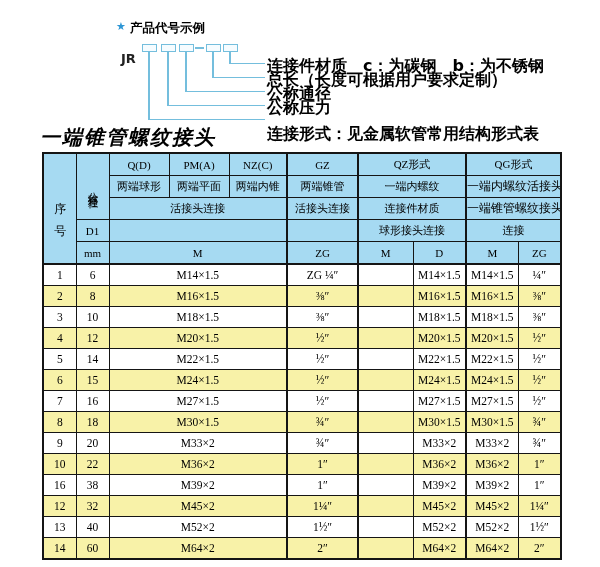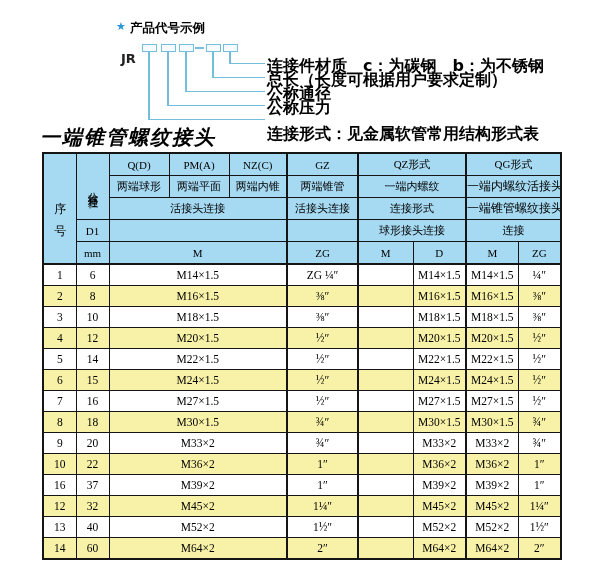--- a/index.html
+++ b/index.html
@@ -115,21 +115,21 @@
       <th>两端球形</th>
       <th>两端平面</th>
       <th>两端内锥</th>
       <th class="bl2">两端锥管</th>
       <th class="bl2" colspan="2">一端内螺纹</th>
       <th class="bl2 small" colspan="2">一端内螺纹活接头</th>
     </tr>
     <tr>
       <th colspan="3">活接头连接</th>
       <th class="bl2">活接头连接</th>
-      <th class="bl2" colspan="2">连接形式</th>
+      <th class="bl2" colspan="2">连接件材质</th>
       <th class="bl2 small" colspan="2">一端锥管螺纹接头</th>
     </tr>
     <tr>
       <th>D1</th>
       <th colspan="3"></th>
       <th class="bl2"></th>
       <th class="bl2" colspan="2">球形接头连接</th>
       <th class="bl2" colspan="2">连接</th>
     </tr>
     <tr>
@@ -238,21 +238,21 @@
       <td>22</td>
       <td colspan="3">M36×2</td>
       <td class="bl2">1″</td>
       <td class="bl2"></td>
       <td>M36×2</td>
       <td class="bl2">M36×2</td>
       <td>1″</td>
     </tr>
     <tr>
       <td>16</td>
-      <td>37</td>
+      <td>38</td>
       <td colspan="3">M39×2</td>
       <td class="bl2">1″</td>
       <td class="bl2"></td>
       <td>M39×2</td>
       <td class="bl2">M39×2</td>
       <td>1″</td>
     </tr>
     <tr class="alt">
       <td>12</td>
       <td>32</td>

